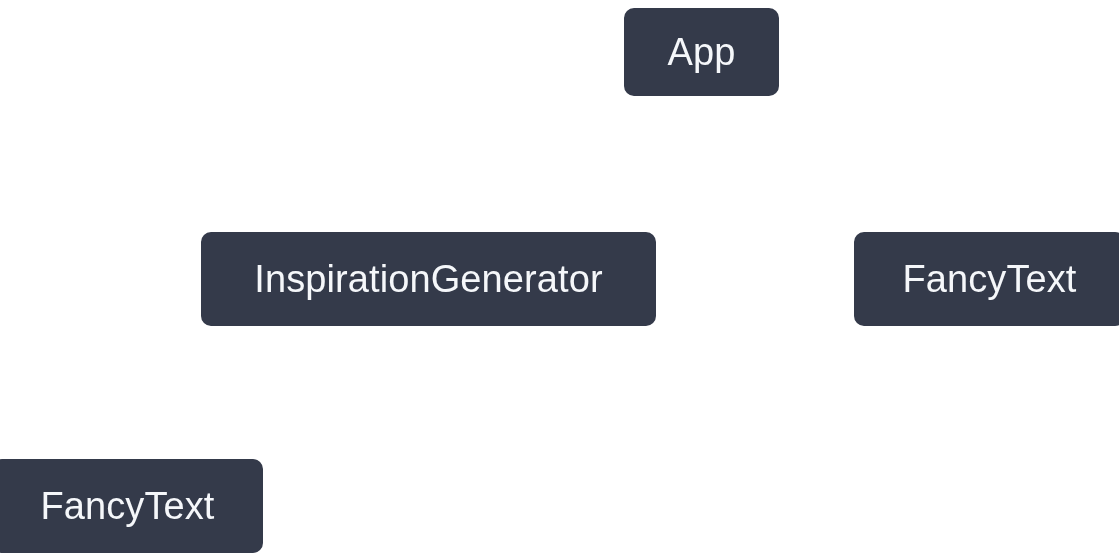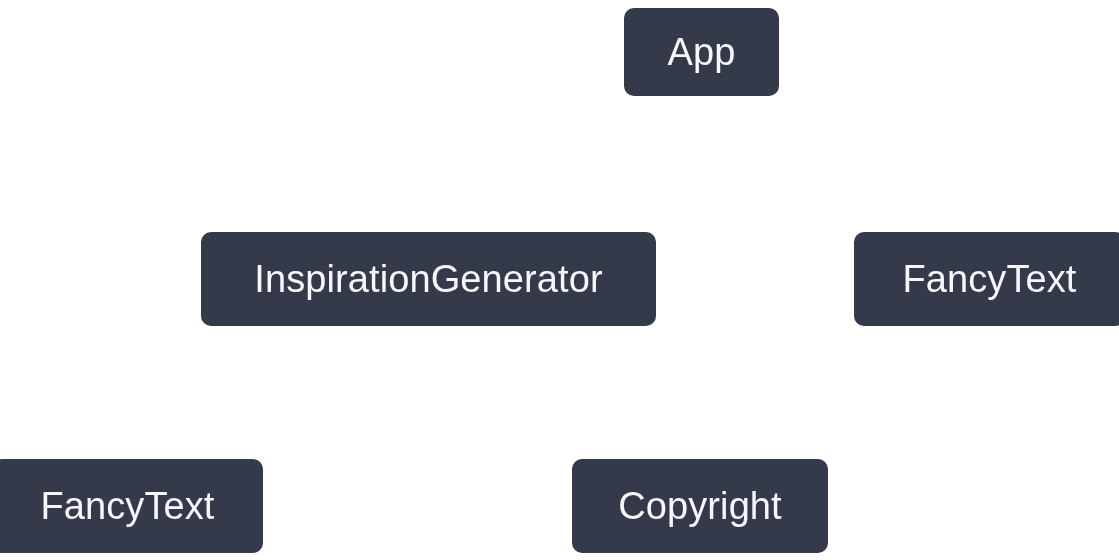--- a/index.html
+++ b/index.html
@@ -92,23 +92,20 @@
   </div>
 
   <div class="node-box" style="left:850px; top:228px; width:279px; height:102px;">
     <span class="node-label">FancyText</span>
   </div>
 
   <div class="node-box" style="left:-12px; top:455px; width:279px; height:102px;">
     <span class="node-label">FancyText</span>
   </div>
 
-  <div class="node-box" style="left:568px; top:455px; width:264px; height:102px;">
-    <span class="node-label">Copyright</span>
-  </div>
 
   <span class="edge-label" style="left:558px; top:169px;">renders</span>
 
   <span class="edge-label" style="left:853px; top:169px;">renders</span>
 
   <span class="edge-label" style="left:272px; top:396px;">renders</span>
 
   <span class="edge-label" style="left:570px; top:396px;">renders</span>
 
 </div>

